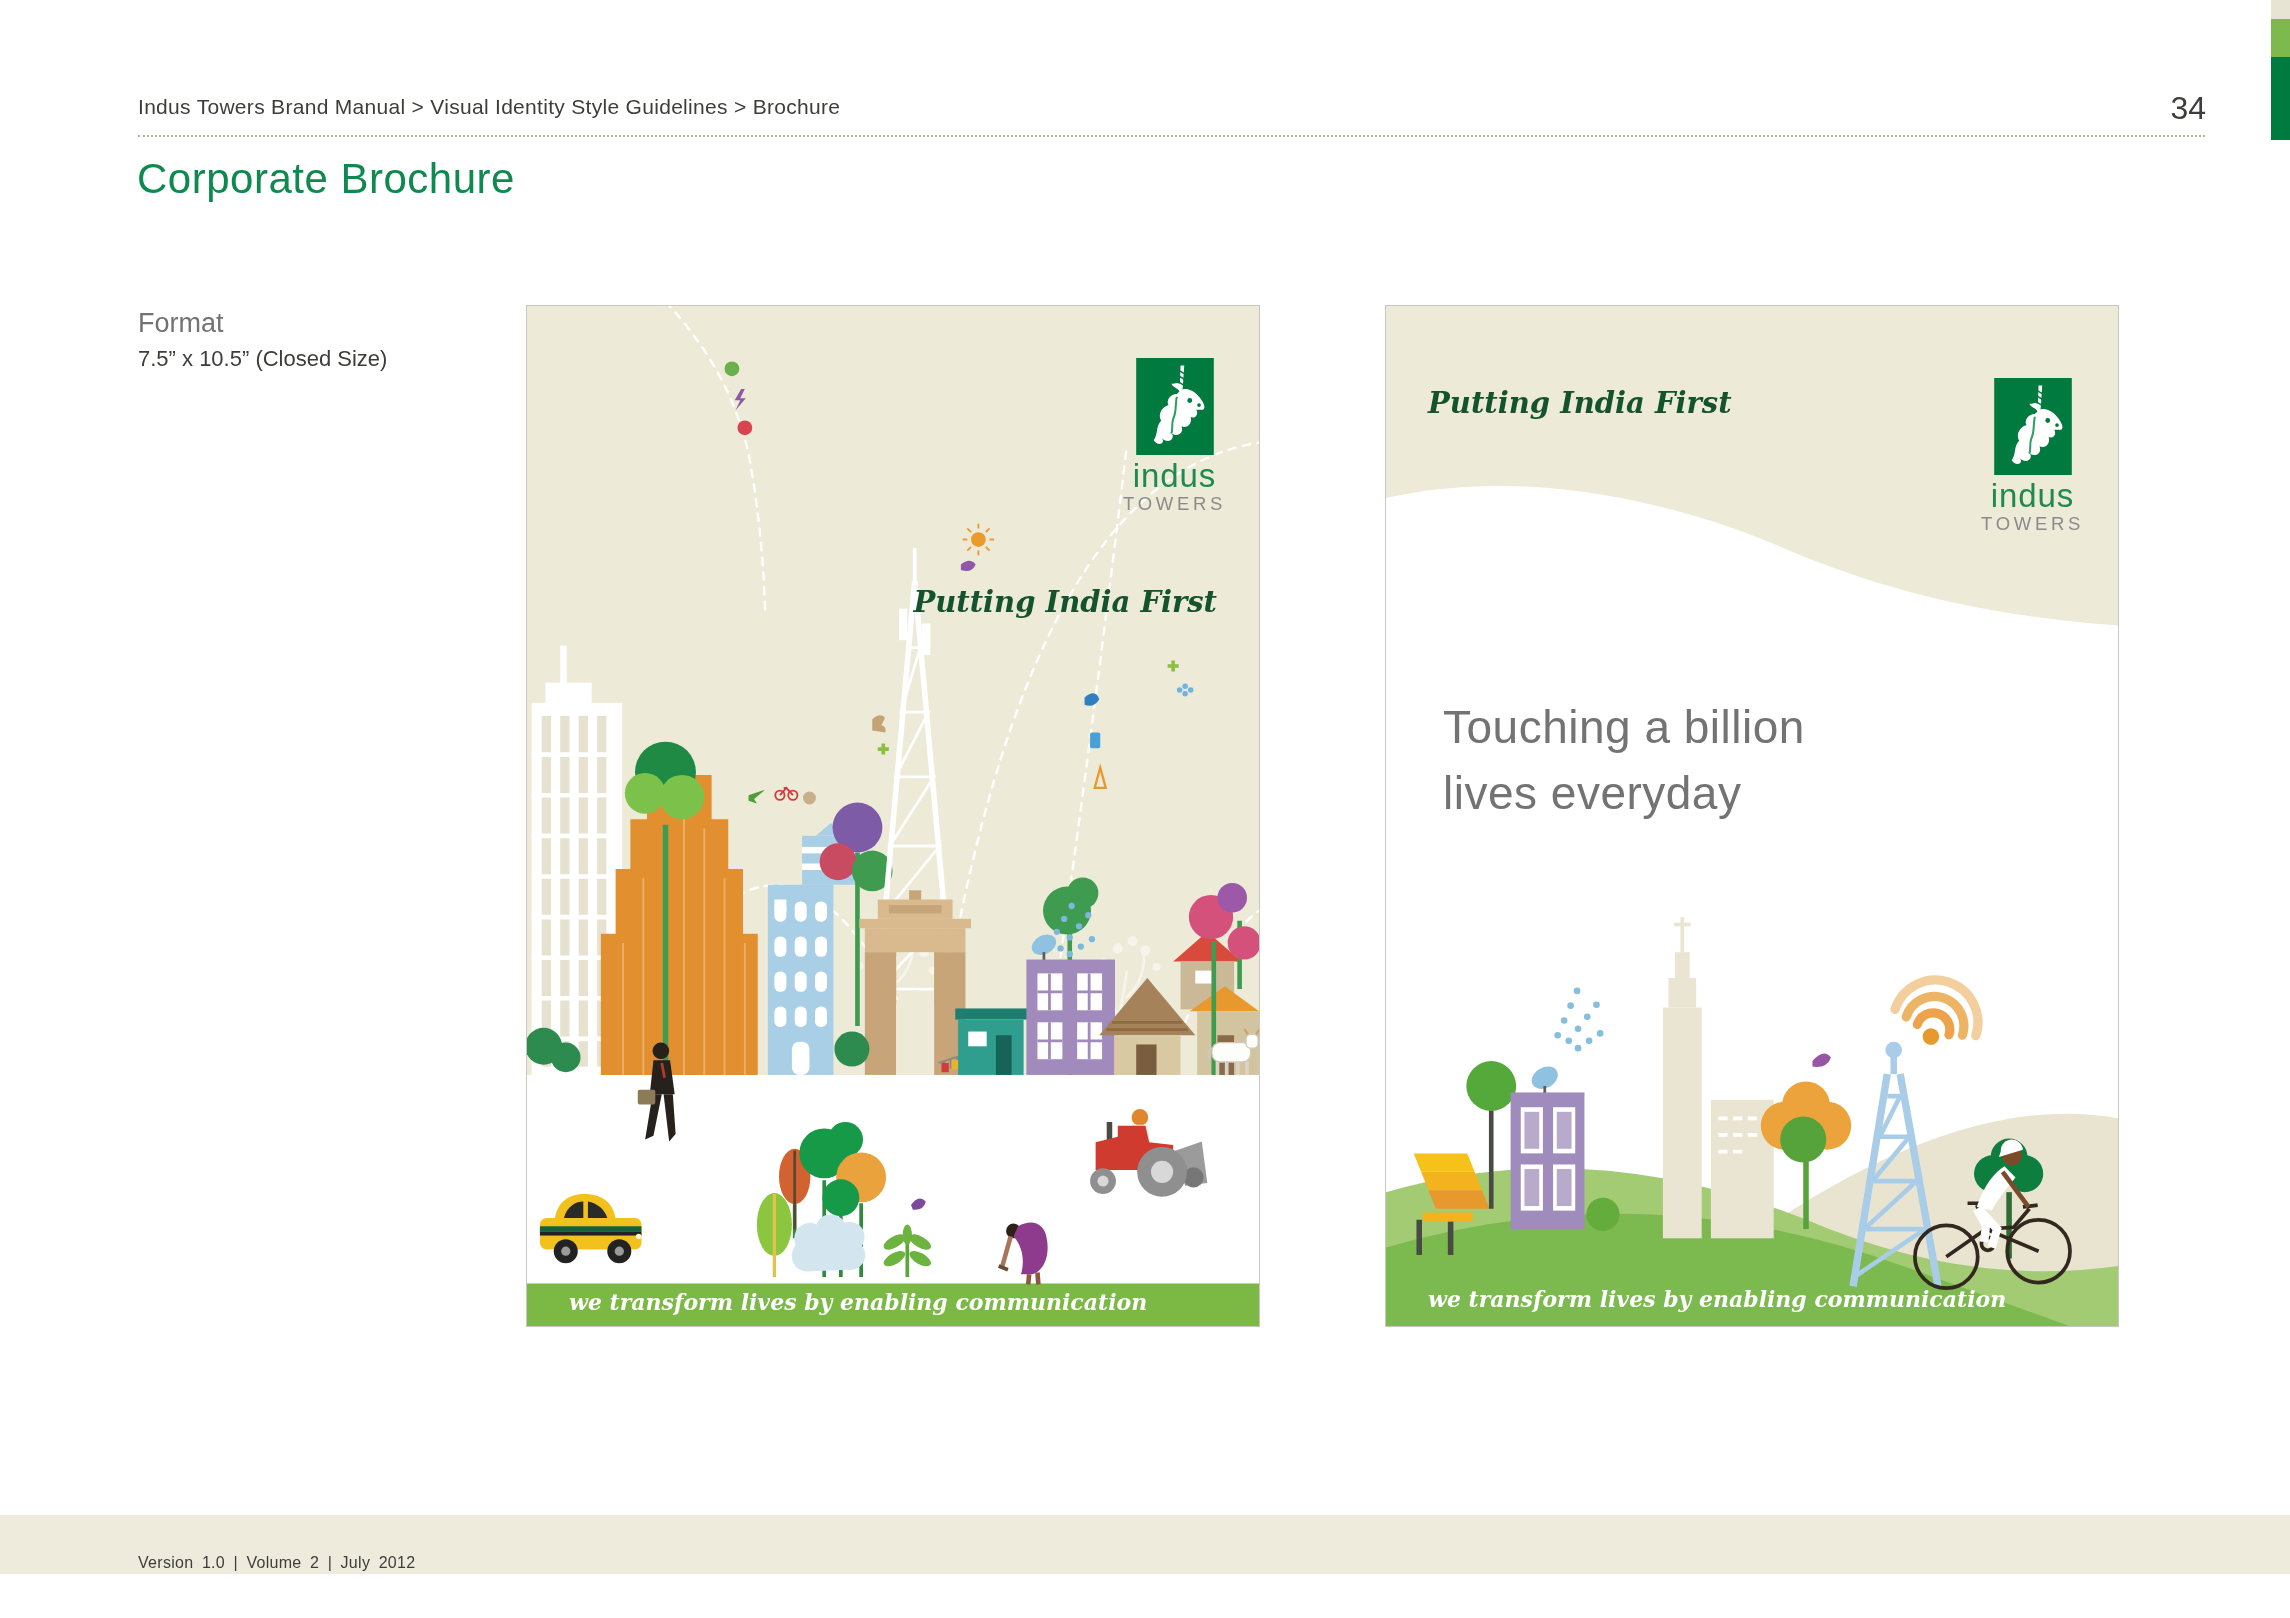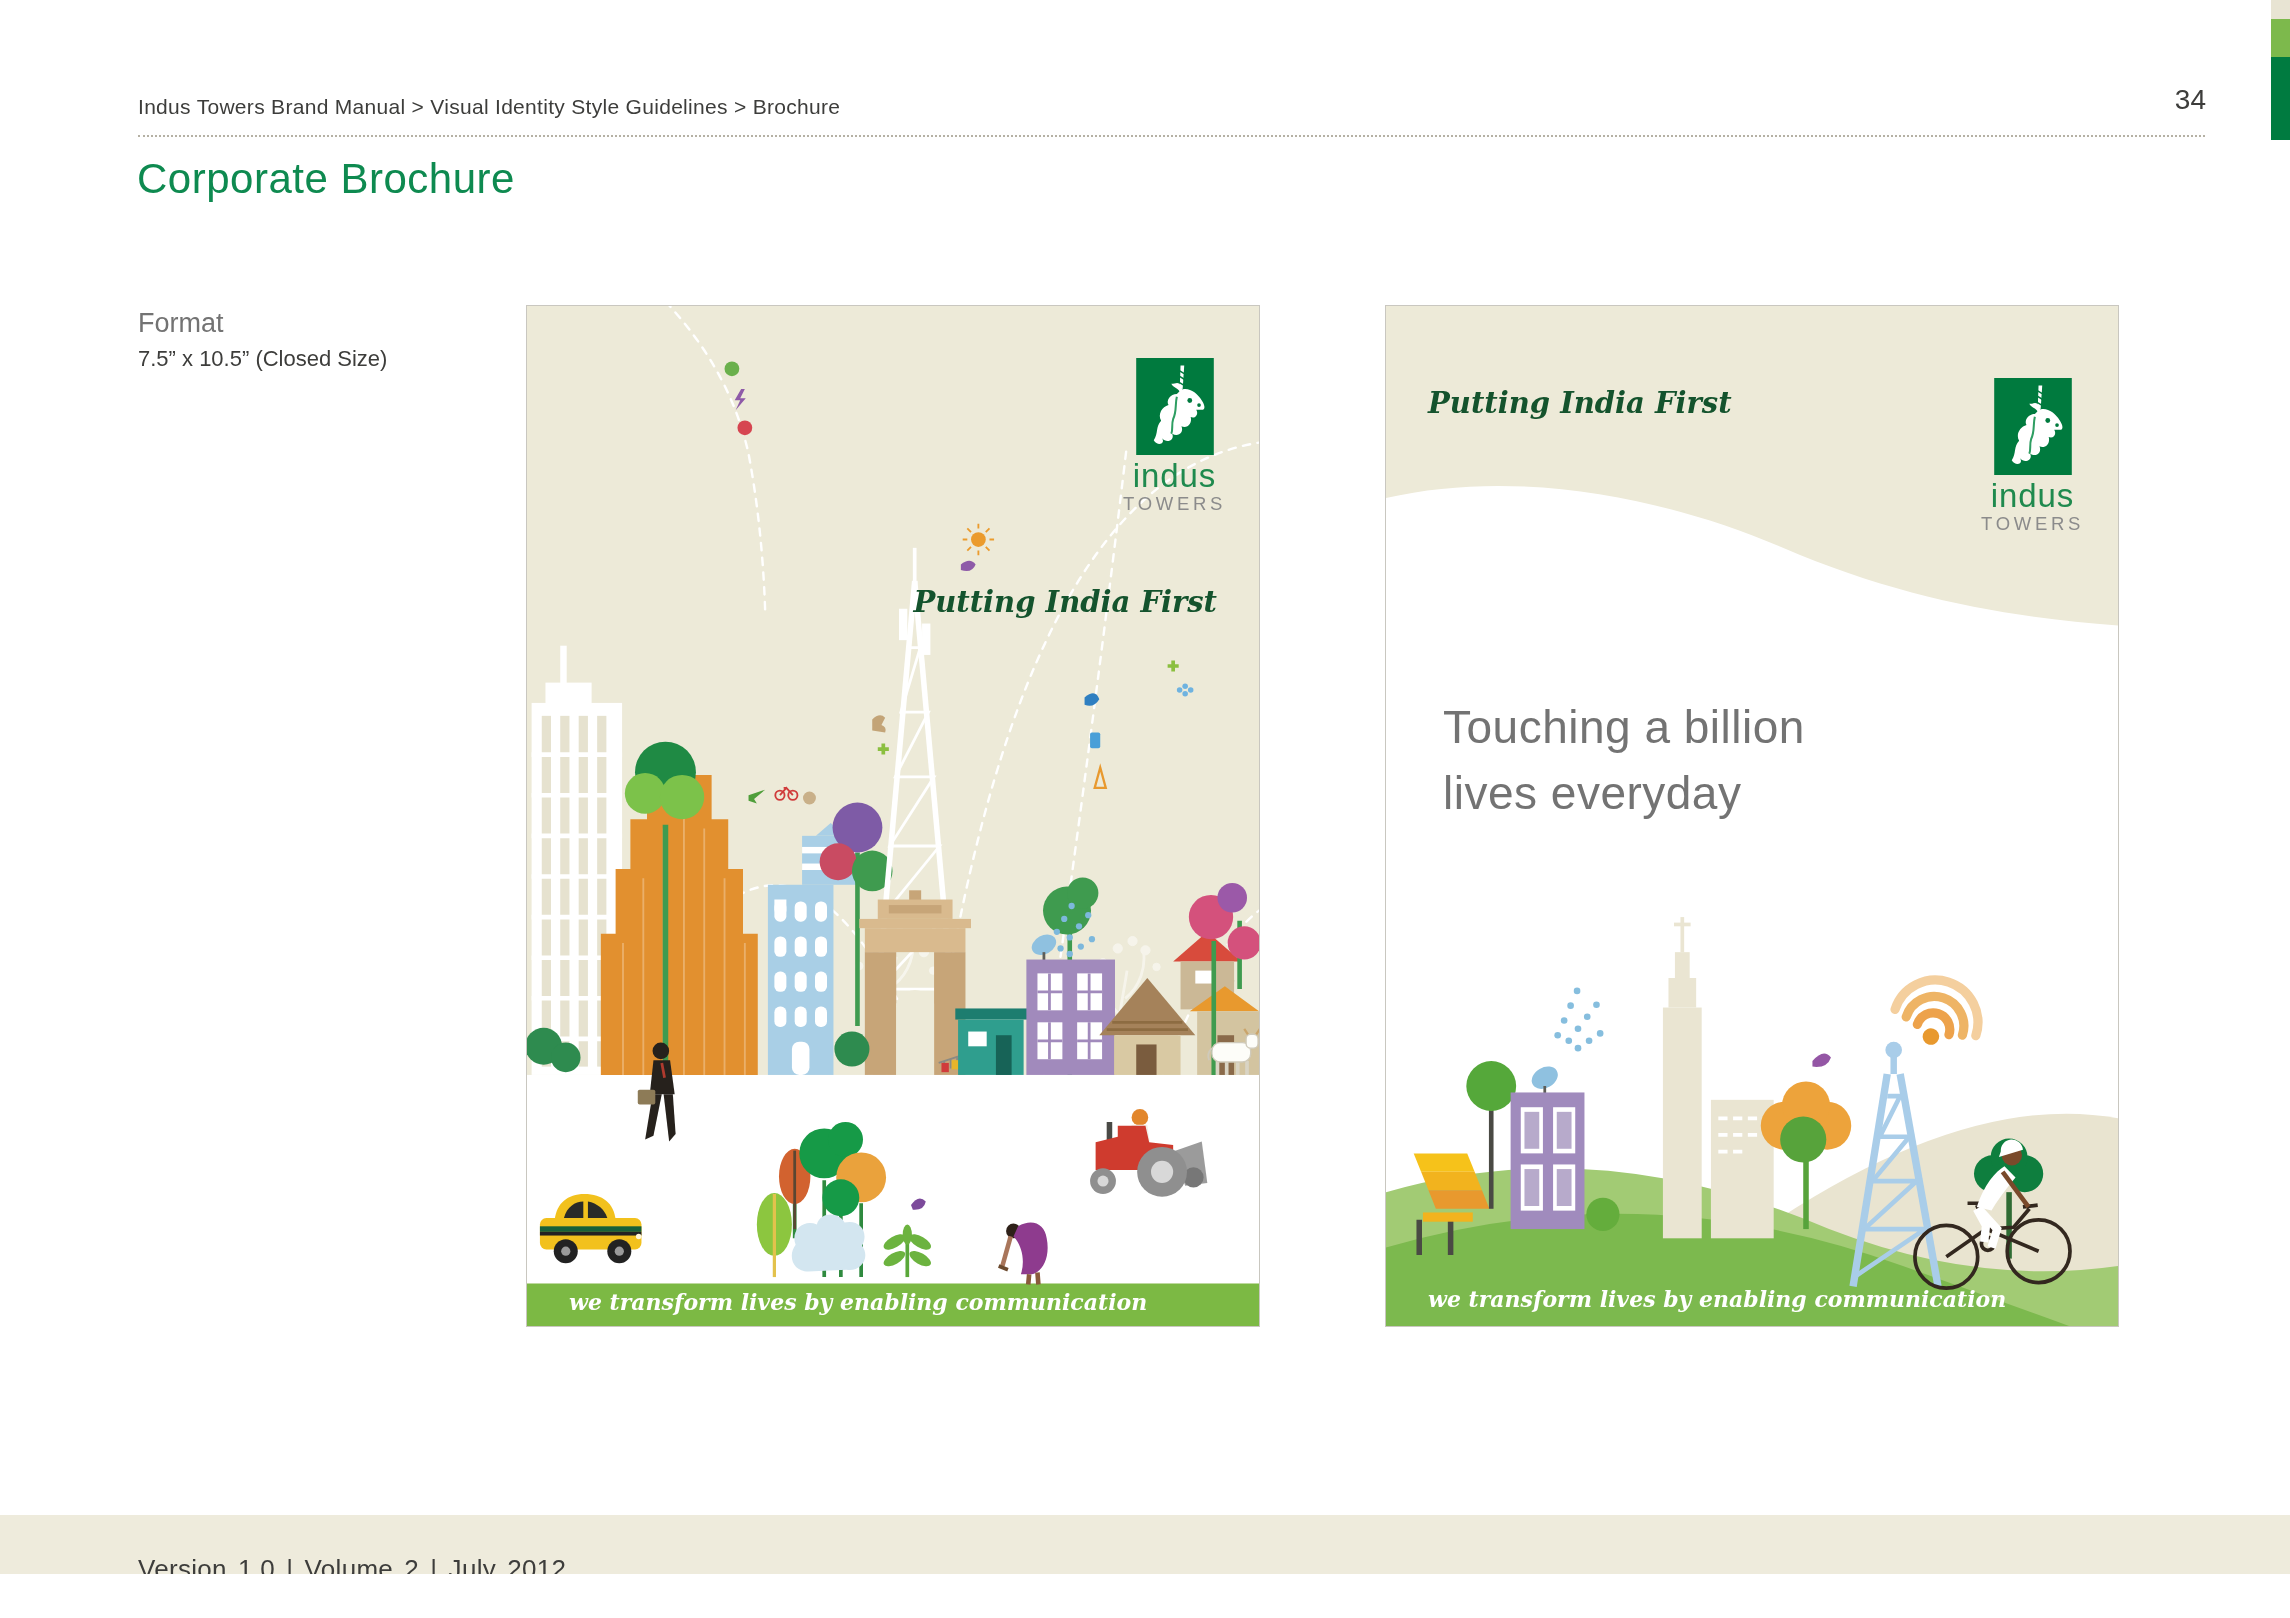--- a/index.html
+++ b/index.html
@@ -1,28 +1,28 @@
 <!DOCTYPE html>
 <html style="font-size:14.8px"><head>
 <meta charset="utf-8">
 <style>
   html,body{margin:0;padding:0;background:#ffffff;}
   .page{position:relative;width:2291px;height:1574px;background:#ffffff;overflow:hidden;
         font-family:"Liberation Sans",sans-serif;color:#3d3d3b;}
   .abs{position:absolute;}
   
   .breadcrumb{left:138px;top:95px;font-size:21px;letter-spacing:0.3px;color:#3d3d3b;}
-  .pagenum{left:2132px;top:84px;width:74px;text-align:right;font-size:28px;color:#3d3d3b;}
+  .pagenum{left:2132px;top:90px;width:74px;text-align:right;font-size:32px;color:#3d3d3b;}
   .dotted-rule{left:138px;top:135px;width:2067px;height:0;border-top:2.8px dotted #b5b1a4;}
   .doc-title{left:137px;top:155px;font-size:42px;font-weight:400;color:#0e8a50;letter-spacing:0.5px;}
   .format-label{left:138px;top:308px;font-size:27px;color:#737373;}
   .format-value{left:138px;top:346px;font-size:22px;color:#3d3d3b;}
   
   .footer-band{left:0;top:1515px;width:2291px;height:104px;background:#eeebdc;}
-  .footer-text{left:138px;top:1554px;font-size:26px;color:#3d3d3b;letter-spacing:0.3px;word-spacing:3.7px;}
+  .footer-text{left:138px;top:1554px;font-size:16px;color:#3d3d3b;letter-spacing:0.3px;word-spacing:3.7px;}
   
   .edge-tab{right:0;top:0;width:20px;height:148px;}
   .edge-tab .seg{position:absolute;left:0;width:20px;}
   
   .brochure{width:732px;height:1020px;border:0.9px solid #c9c7c0;box-sizing:content-box;background:#edead8;}
   .brochure svg.scene{position:absolute;left:0;top:0;width:732px;height:1020px;display:block;}
   
   .logo-block{position:absolute;width:107px;text-align:center;}
   .logo-block svg{display:block;margin:0 auto;}
   .logo-word{font-size:33px;color:#1f8a4e;letter-spacing:0.9px;line-height:1.0;margin-top:3.7px;}

